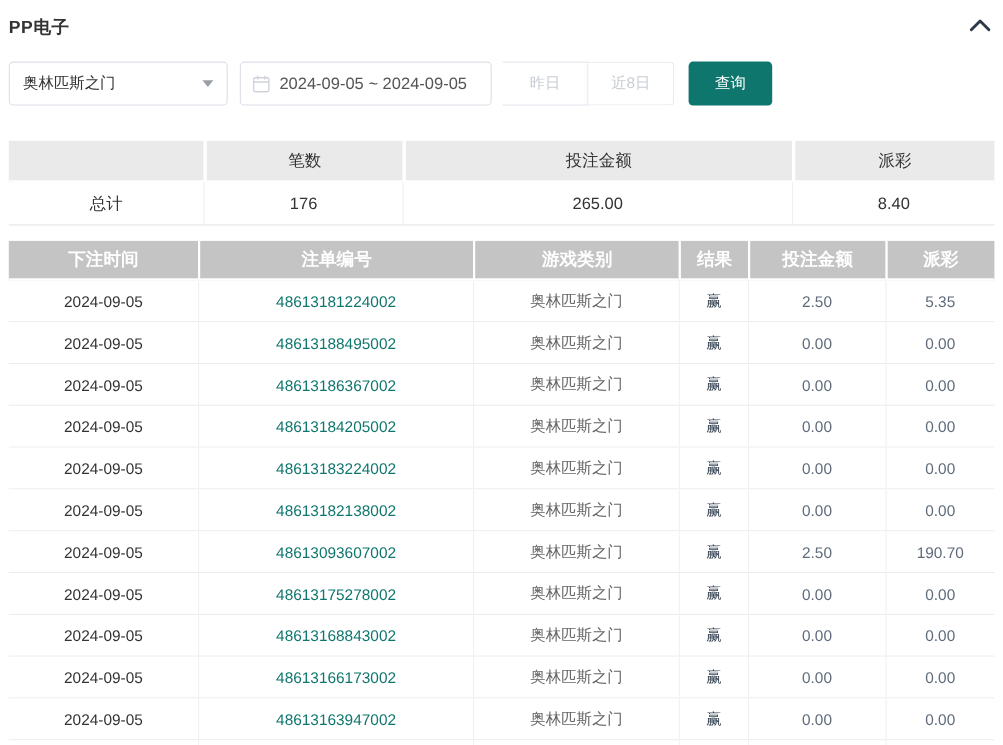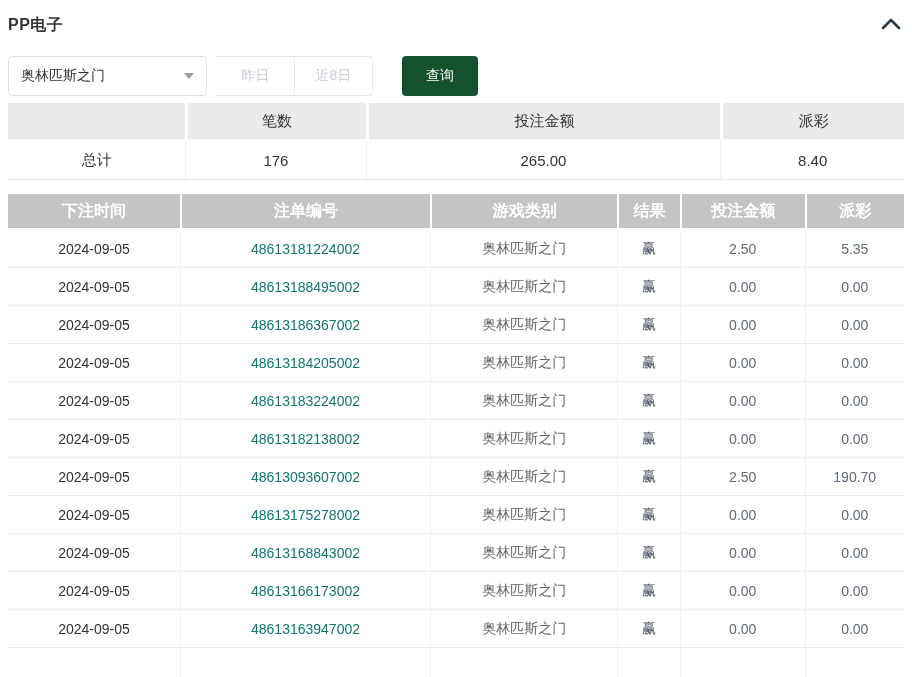--- a/index.html
+++ b/index.html
@@ -39,31 +39,31 @@
   .quick-btn {
     width: 78px; height: 40px; background: #fff; font-size: 14px;
     display: flex; align-items: center; justify-content: center; cursor: pointer;
     border: 1px solid #e4e7ed; border-left-width: 0;
     color: #c8cdd4;
   }
   .quick-btn.first { border-left-width: 1px; border-radius: 4px 0 0 4px; }
   .quick-btn.last { border-radius: 0 4px 4px 0; text-align: center; }
   .quick-btn.active { color: #54a8ea; border: 1px solid #79bbf2; }
   .query-btn {
-    width: 76px; height: 40px; margin-left: 29px; border: none; border-radius: 4px;
-    background: #14532d; color: #fff; font-size: 14px; cursor: pointer;
+    width: 76px; height: 40px; margin-left: 13px; border: none; border-radius: 4px;
+    background: #0f766e; color: #fff; font-size: 14px; cursor: pointer;
     display: flex; align-items: center; justify-content: center;
   }
 
   
   table { border-collapse: separate; border-spacing: 0; table-layout: fixed; width: 896px; }
   th, td { text-align: center; overflow: hidden; white-space: nowrap; }
 
   
-  .summary-table { margin-top: 7px; }
+  .summary-table { margin-top: 32px; }
   .summary-table th {
     background: #eaeaea; color: #333; font-weight: normal; font-size: 15px;
     height: 38px; border-bottom: 2px solid #fff;
   }
   .summary-table th + th { border-left: 3px solid #fff; }
   .summary-table td {
     height: 39px; font-size: 15px; color: #333;
     border-bottom: 1px solid #e5e5e5; background: #fff;
   }
   .summary-table td + td { border-left: 1px solid #efefef; }
@@ -102,20 +102,31 @@
       </span>
     </div>
   </div>
 
   <div class="filter-row">
     <div class="game-select">
       <span>奥林匹斯之门</span>
       <span class="select-caret"></span>
     </div>
 
+    <div class="date-range">
+      <span class="cal">
+        <svg width="17" height="17" viewBox="0 0 16 16">
+            <rect x="1.5" y="2.5" width="13" height="12" rx="1.5" fill="none" stroke="#cfd3d8" stroke-width="1.2"></rect>
+            <line x1="1.5" y1="6.2" x2="14.5" y2="6.2" stroke="#cfd3d8" stroke-width="1.2"></line>
+            <line x1="5" y1="0.8" x2="5" y2="4" stroke="#cfd3d8" stroke-width="1.2"></line>
+            <line x1="11" y1="0.8" x2="11" y2="4" stroke="#cfd3d8" stroke-width="1.2"></line>
+          </svg>
+      </span>
+      <span>2024-09-05 ~ 2024-09-05</span>
+    </div>
 
     <div class="quick-group">
       <div class="quick-btn">昨日</div>
       <div class="quick-btn last">近8日</div>
     </div>
 
     <button class="query-btn">查询</button>
   </div>
 
   <table class="summary-table">

